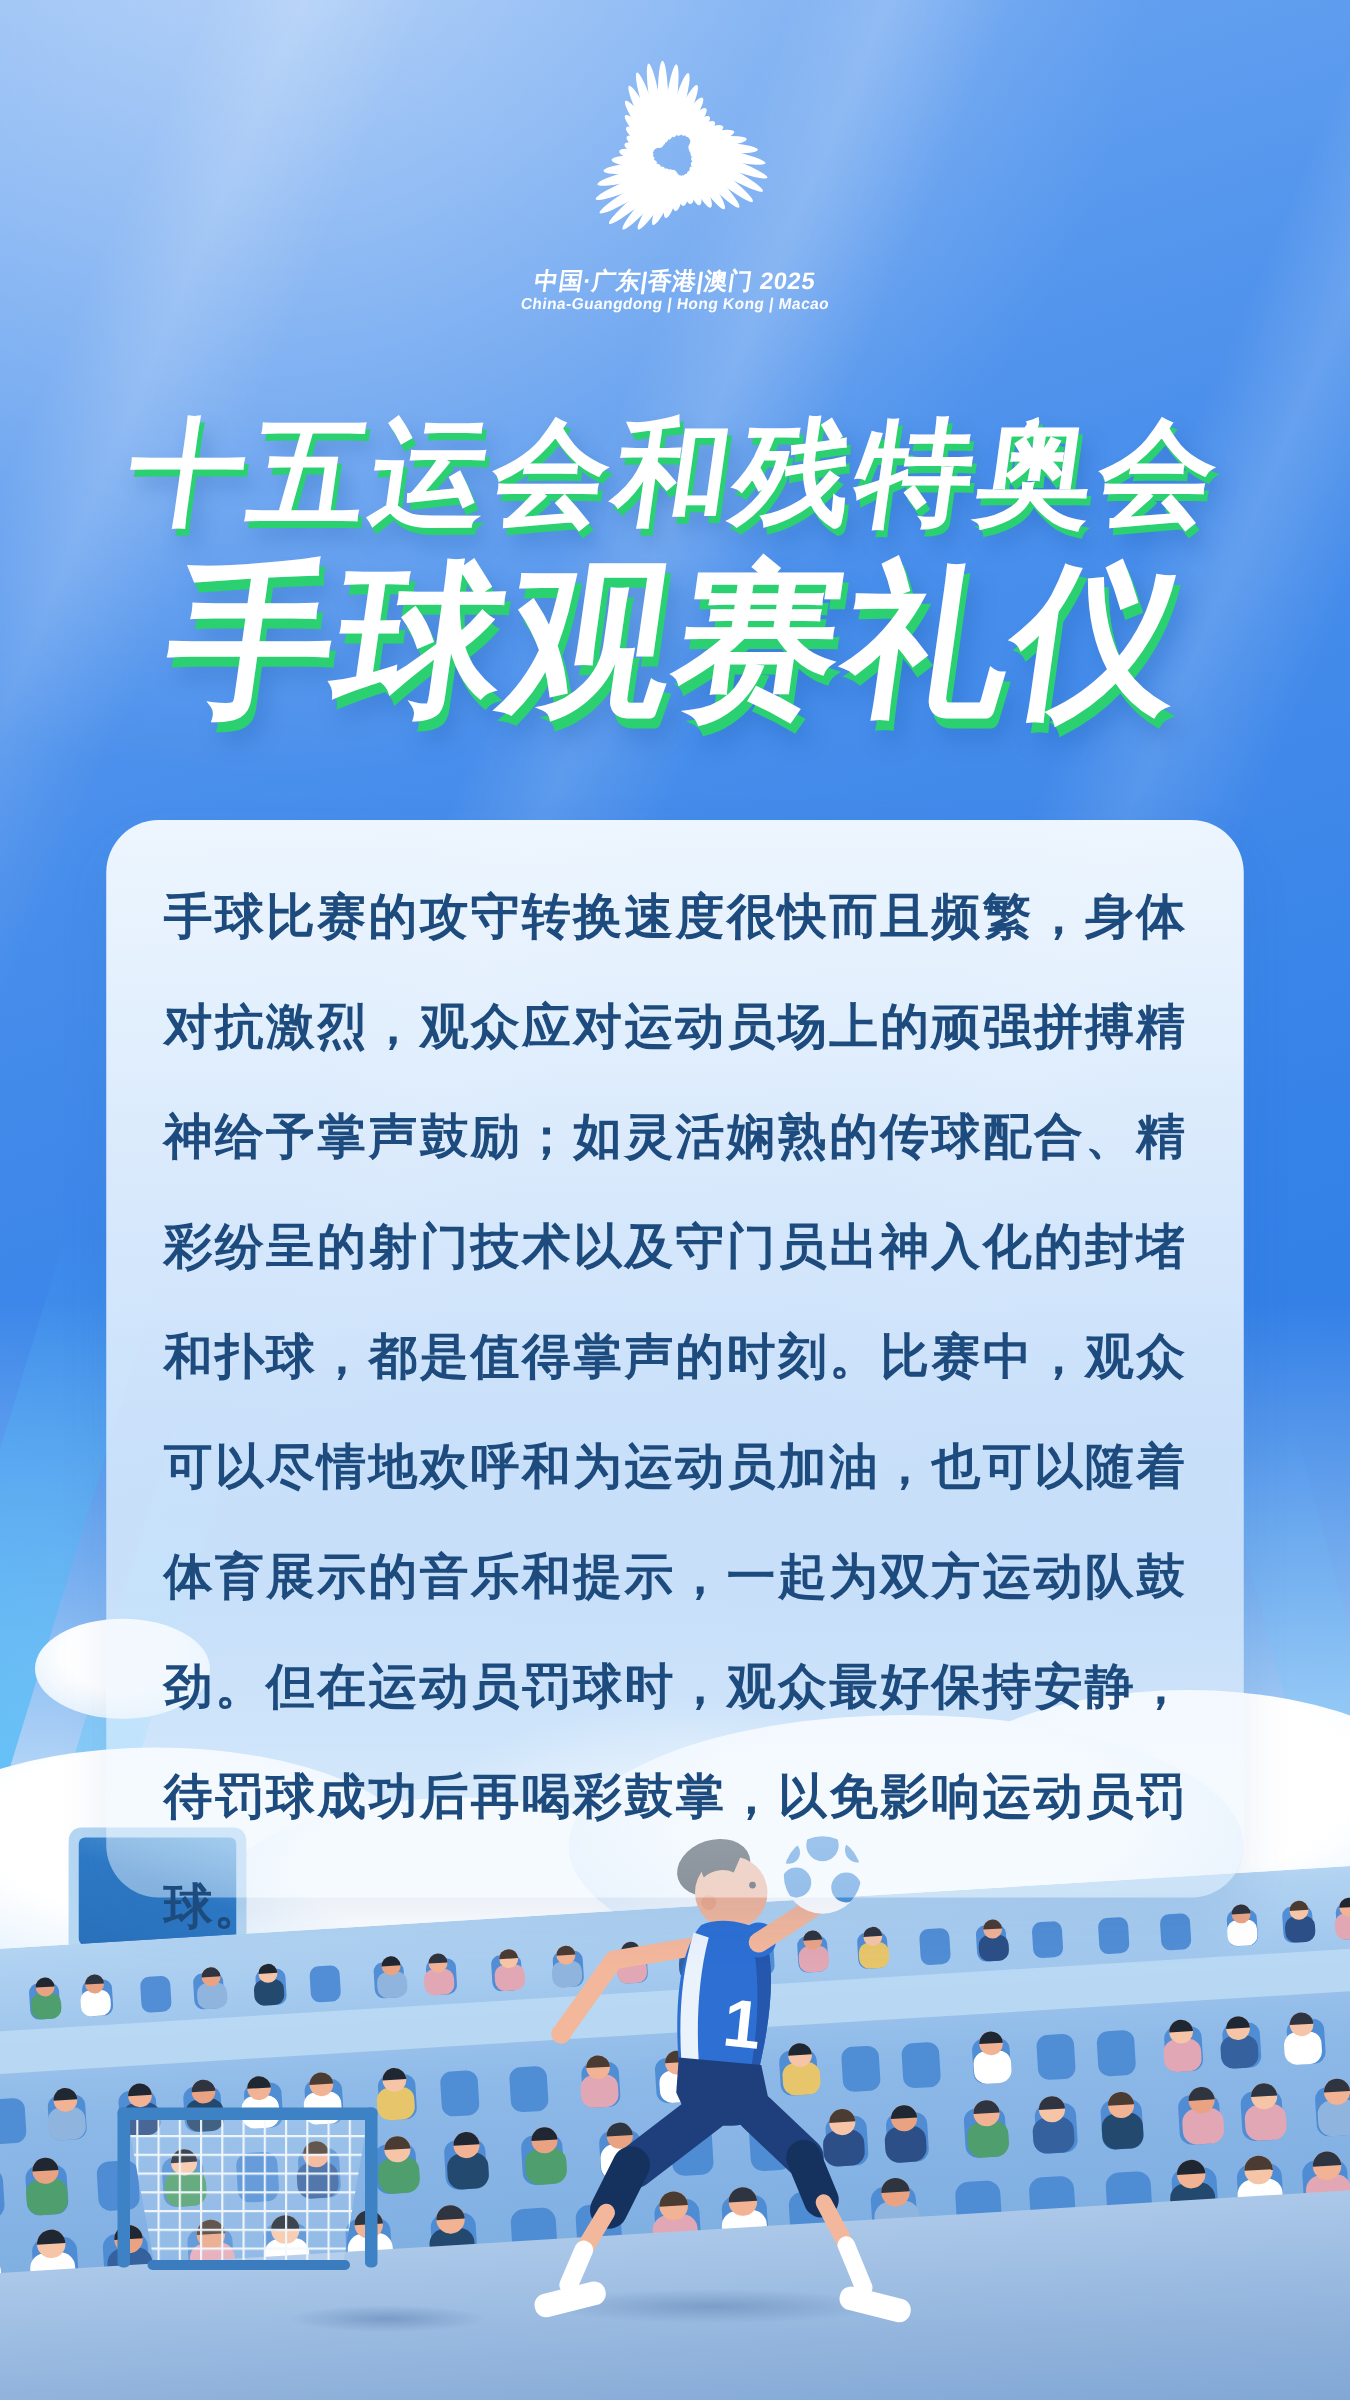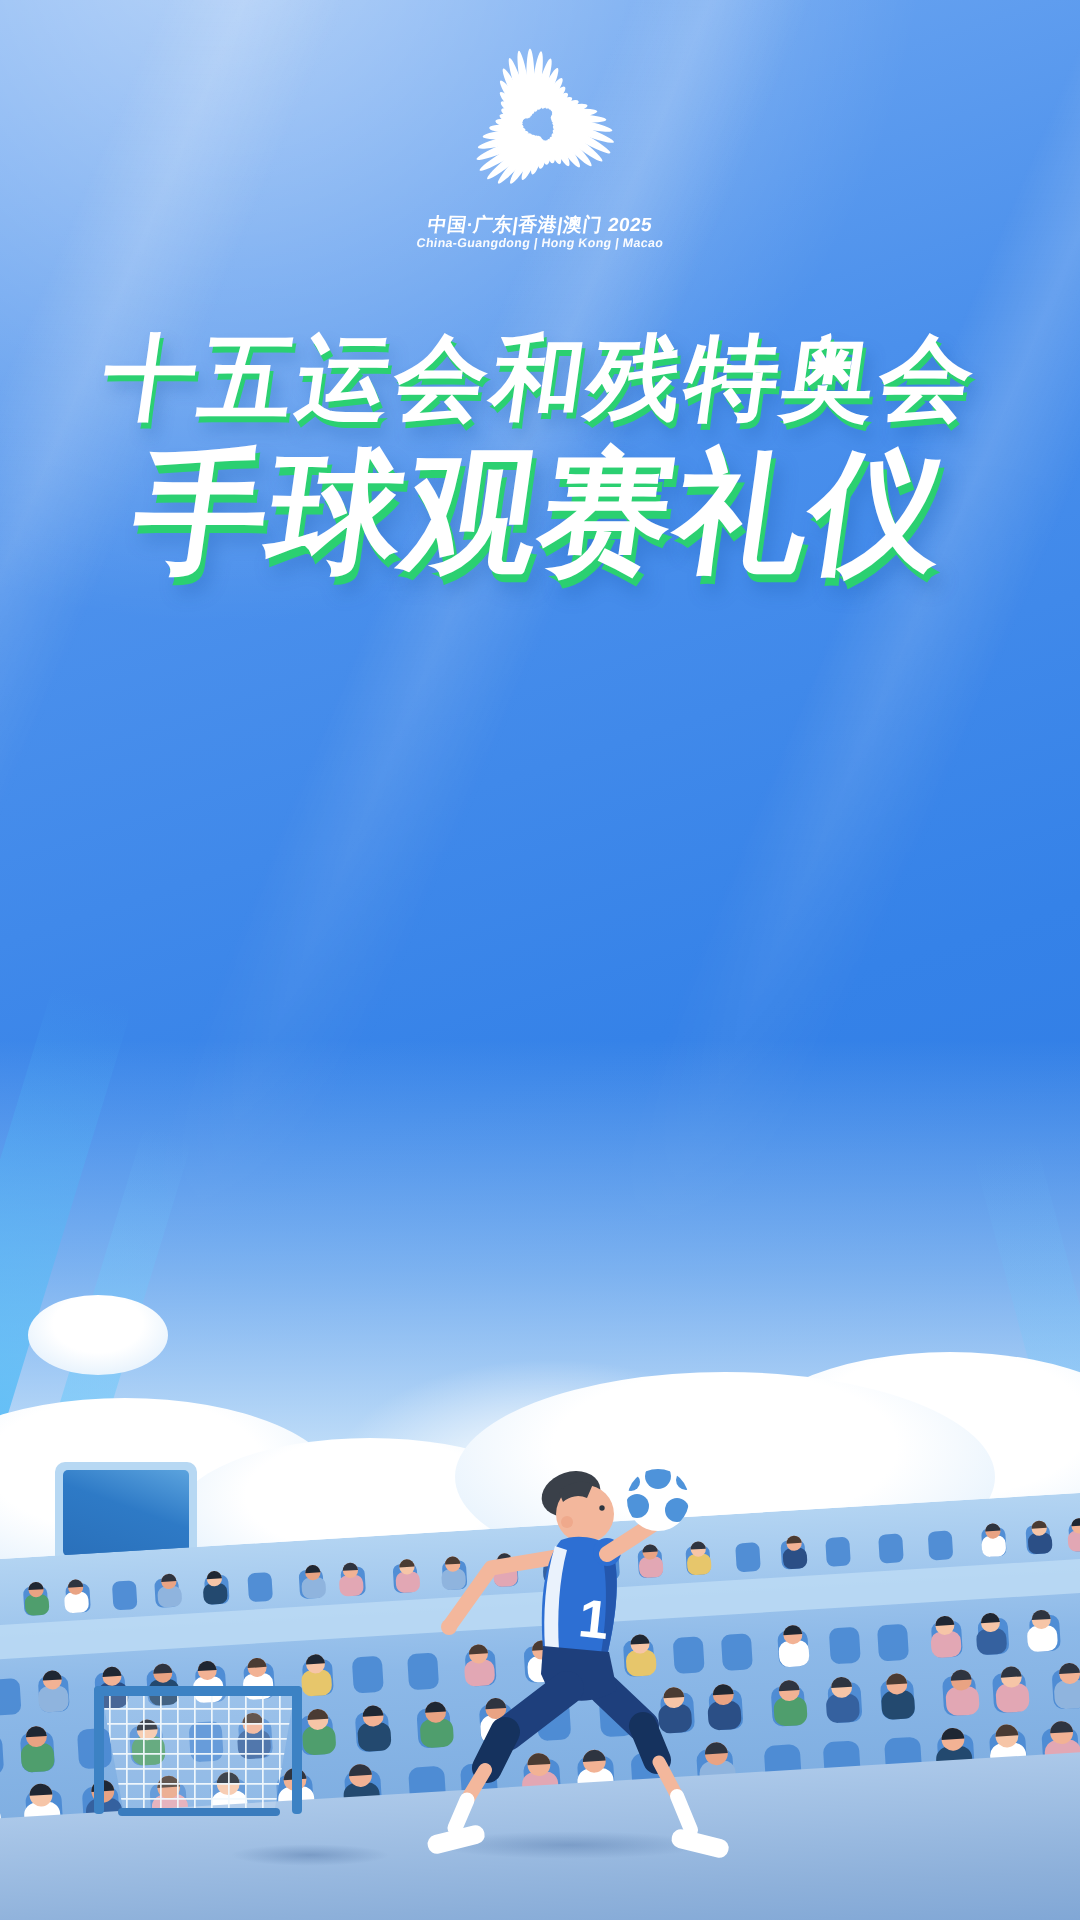--- a/index.html
+++ b/index.html
@@ -449,20 +449,23 @@
       <g clip-path="url(#ballClip)" fill="#4e93da">
         <circle cx="303" cy="38" r="13"></circle>
           <circle cx="282" cy="68" r="12"></circle>
         <circle cx="322" cy="72" r="12"></circle>
           <circle cx="331" cy="42" r="10"></circle>
           <circle cx="276" cy="44" r="9"></circle>
       </g>
     </svg>
   </div>
 
+  <div class="card">
+    <p>手球比赛的攻守转换速度很快而且频繁，身体对抗激烈，观众应对运动员场上的顽强拼搏精神给予掌声鼓励；如灵活娴熟的传球配合、精彩纷呈的射门技术以及守门员出神入化的封堵和扑球，都是值得掌声的时刻。比赛中，观众可以尽情地欢呼和为运动员加油，也可以随着体育展示的音乐和提示，一起为双方运动队鼓劲。但在运动员罚球时，观众最好保持安静，待罚球成功后再喝彩鼓掌，以免影响运动员罚球。</p>
+  </div>
 
   <svg class="emblem" viewBox="0 0 340 176">
     <g id="emblem-petals" fill="#ffffff">
         <ellipse cx="211.4832883673924" cy="88" rx="4.2" ry="31.616596005902316" transform="rotate(-78 211.4832883673924 88)"></ellipse>
         <ellipse cx="212.34986151224734" cy="94.38321456474846" rx="4.2" ry="33.73005577897656" transform="rotate(-69.42857142857143 212.34986151224734 94.38321456474846)"></ellipse>
         <ellipse cx="210.9183290094911" cy="100.62163294179655" rx="4.2" ry="33.71829640952633" transform="rotate(-60.85714285714286 210.9183290094911 100.62163294179655)"></ellipse>
         <ellipse cx="207.3562602395012" cy="105.98982678491262" rx="4.2" ry="31.583646984890446" transform="rotate(-52.28571428571428 207.3562602395012 105.98982678491262)"></ellipse>
         <ellipse cx="202.24151251270644" cy="109.98189102871929" rx="4.2" ry="27.74890100337518" transform="rotate(-43.714285714285715 202.24151251270644 109.98189102871929)"></ellipse>
         <ellipse cx="196.37754135568122" cy="112.4747816751013" rx="4.2" ry="22.97357693669276" transform="rotate(-35.142857142857146 196.37754135568122 112.4747816751013)"></ellipse>
         <ellipse cx="190.5425381655867" cy="113.75952809456807" rx="4.2" ry="18.203486281755932" transform="rotate(-26.57142857142857 190.5425381655867 113.75952809456807)"></ellipse>

